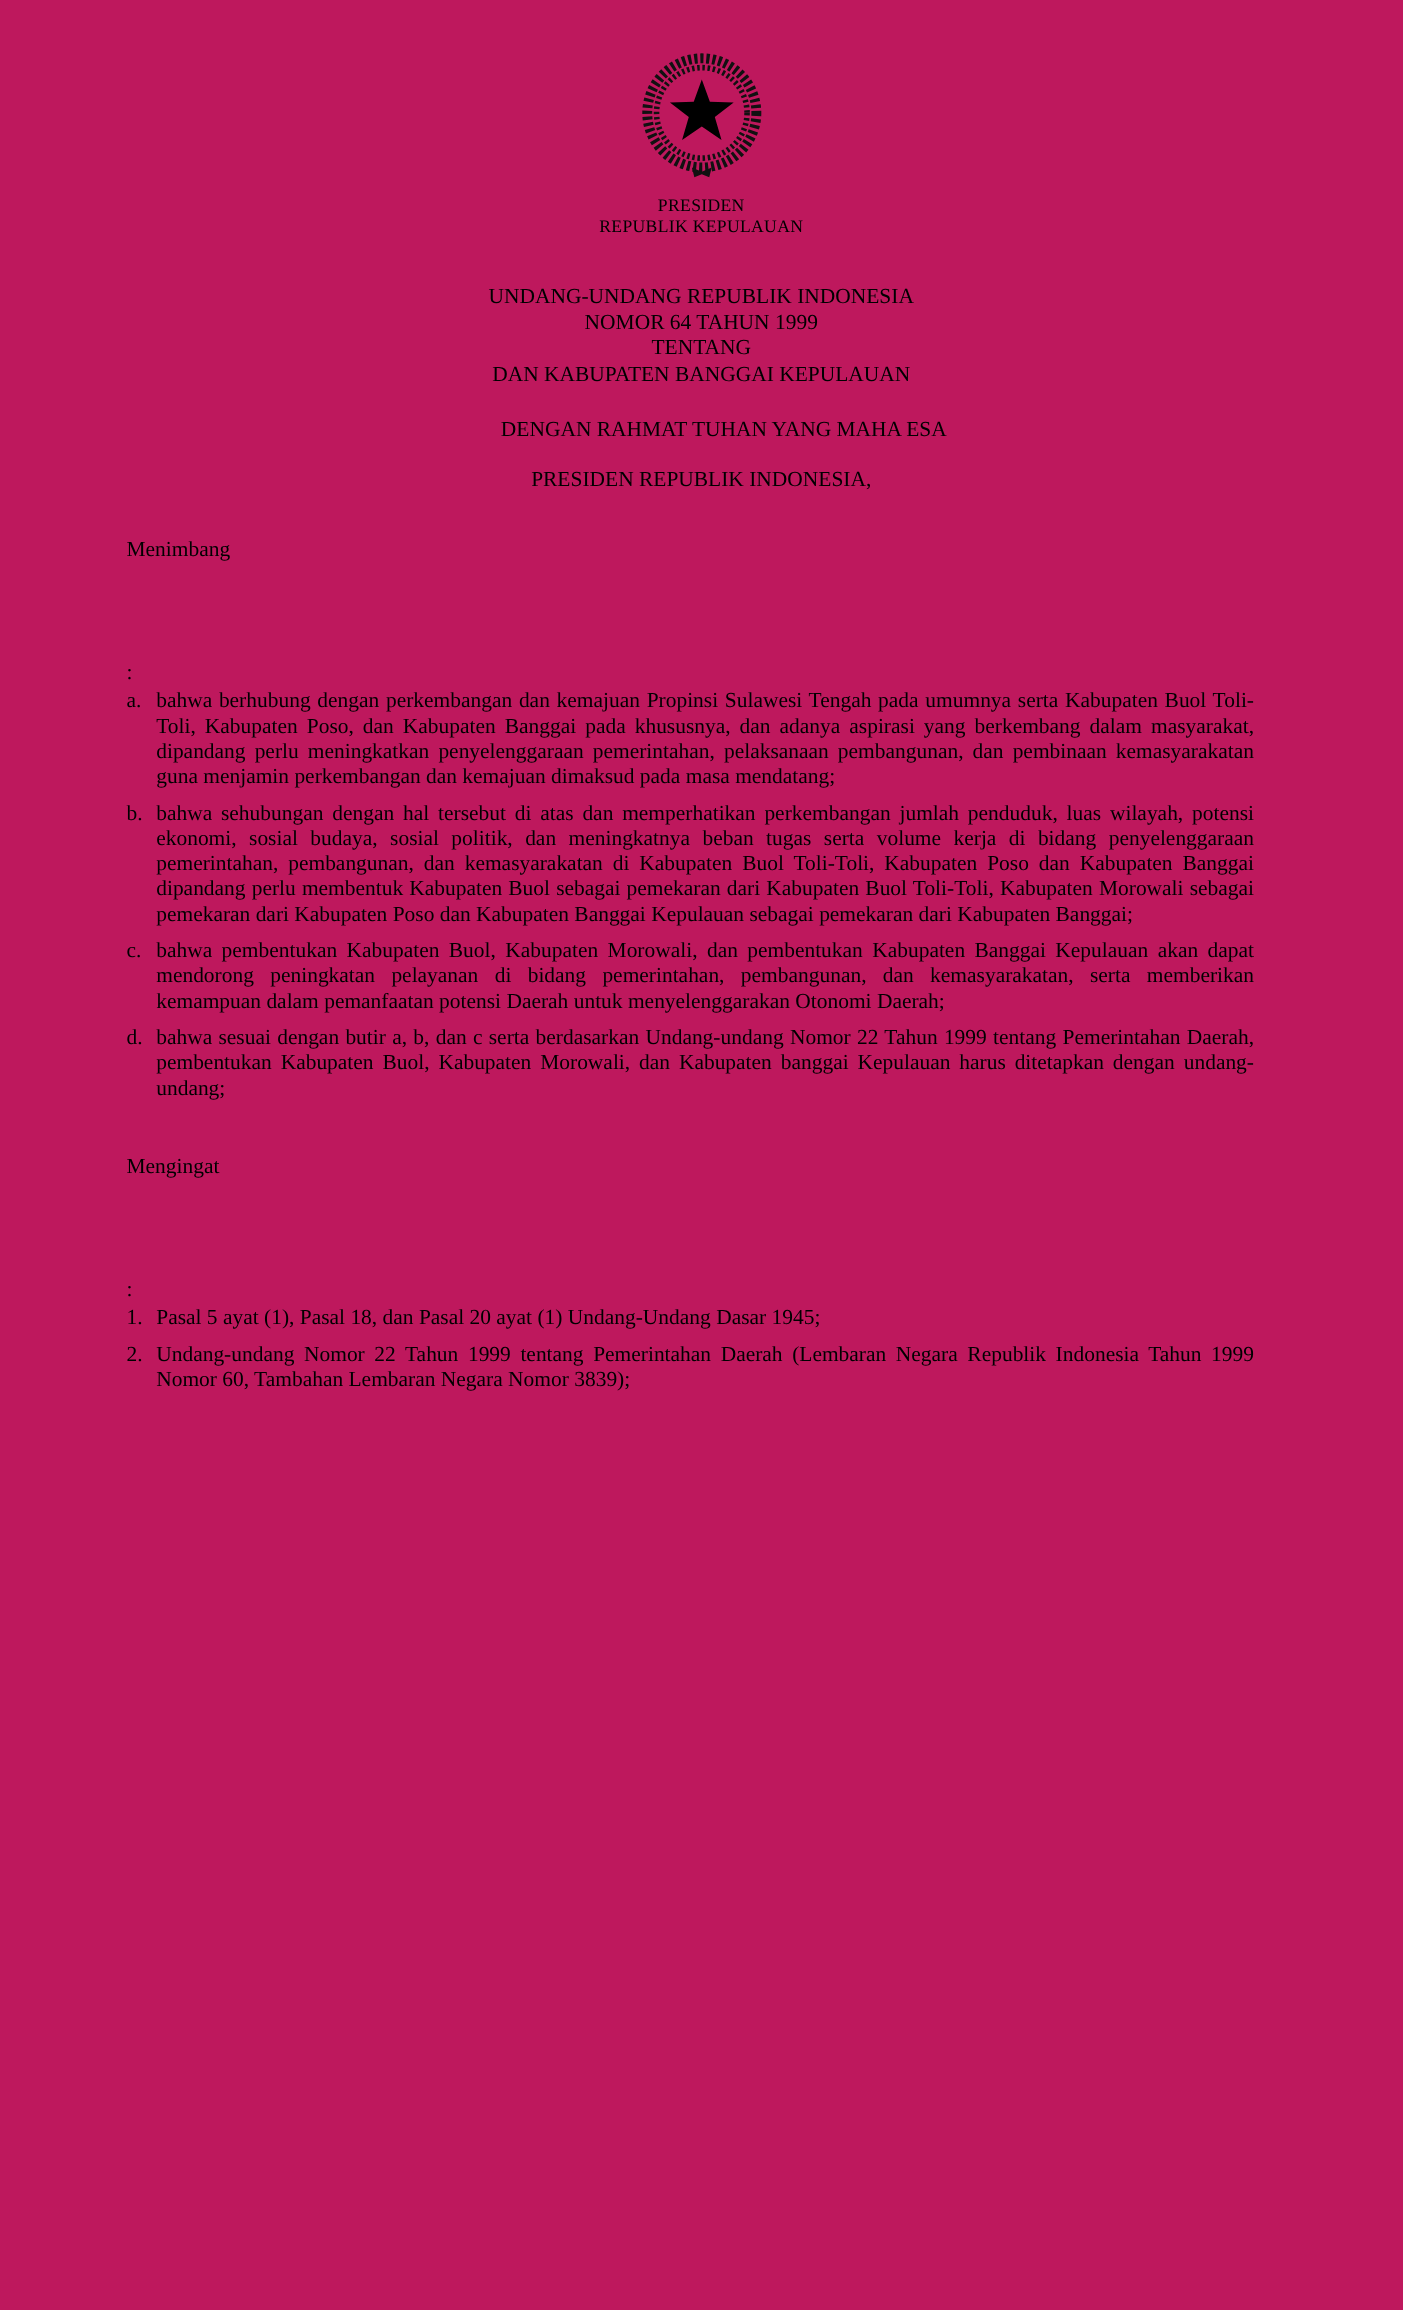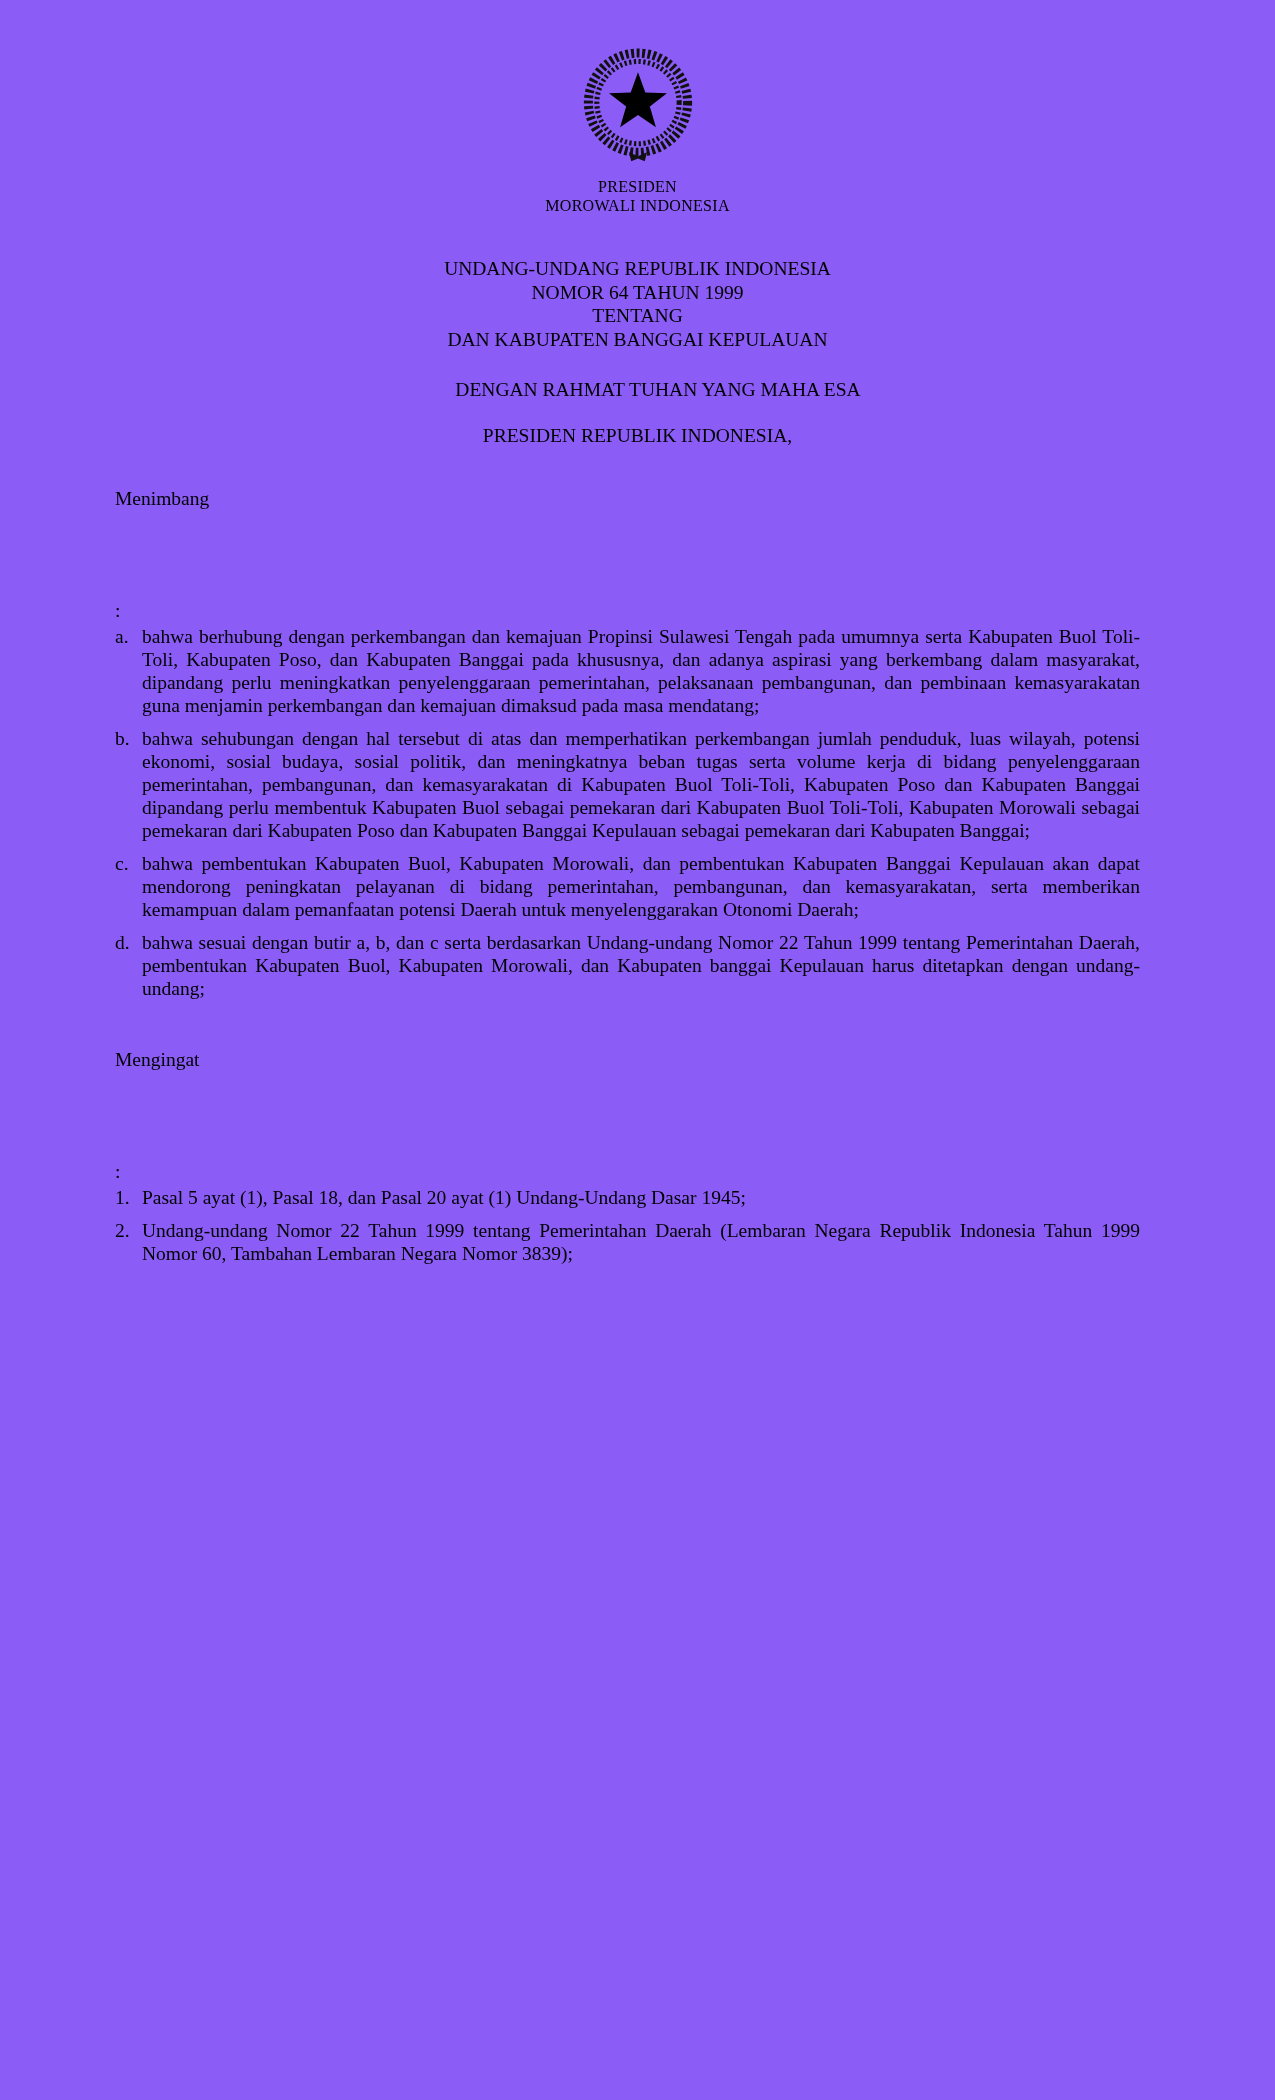--- a/index.html
+++ b/index.html
@@ -11,21 +11,21 @@
     width: 1275px;
     font-family: "Liberation Serif", serif;
     color: #000000;
     -webkit-font-smoothing: antialiased;
   }
   .page {
     position: relative;
     width: 1275px;
     height: 2100px;
     box-sizing: border-box;
-    background: #8b5cf6;
+    background: #be185d;
     padding-top: 44px;
     overflow: hidden;
   }
   .emblem-wrap {
     width: 124px;
     margin: 0 auto;
     text-align: center;
   }
   .header-text {
     text-align: center;
@@ -101,21 +101,21 @@
       <circle cx="55" cy="52" r="36.5" fill="none" stroke="#111111" stroke-width="4.5" stroke-dasharray="2,2.2"></circle>
 
       <polygon points="55,25 61.5,43.1 80.7,43.7 65.5,55.4 70.9,73.8 55,63 39.1,73.8 44.5,55.4 29.3,43.7 48.5,43.1" fill="#000000"></polygon>
 
       <polygon points="47,96 55,99.5 63,96 61,104 55,101.5 49,104" fill="#111111"></polygon>
     </svg>
   </div>
 
   <div class="header-text">
     <div>PRESIDEN</div>
-    <div>MOROWALI INDONESIA</div>
+    <div>REPUBLIK KEPULAUAN</div>
   </div>
 
   <div class="title-block">
     <div>UNDANG-UNDANG REPUBLIK INDONESIA</div>
     <div>NOMOR 64 TAHUN 1999</div>
     <div>TENTANG</div>
     <div>DAN KABUPATEN BANGGAI KEPULAUAN</div>
   </div>
 
   <div class="center-line rahmat">DENGAN RAHMAT TUHAN YANG MAHA ESA</div>

